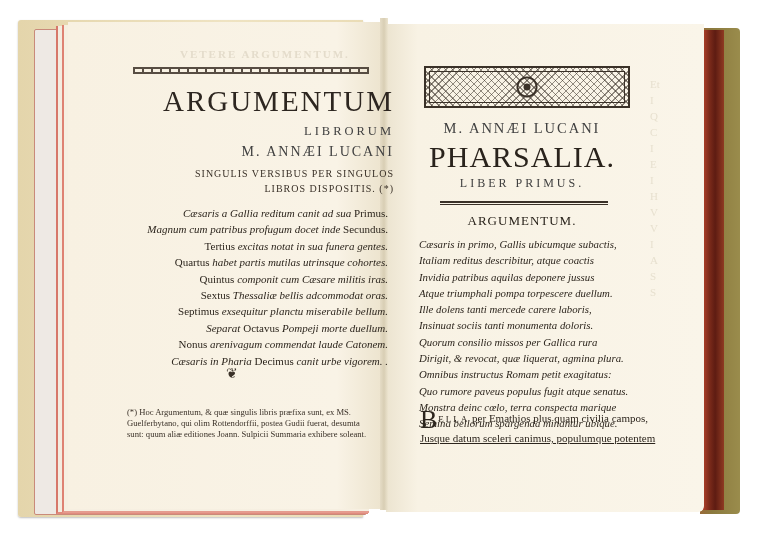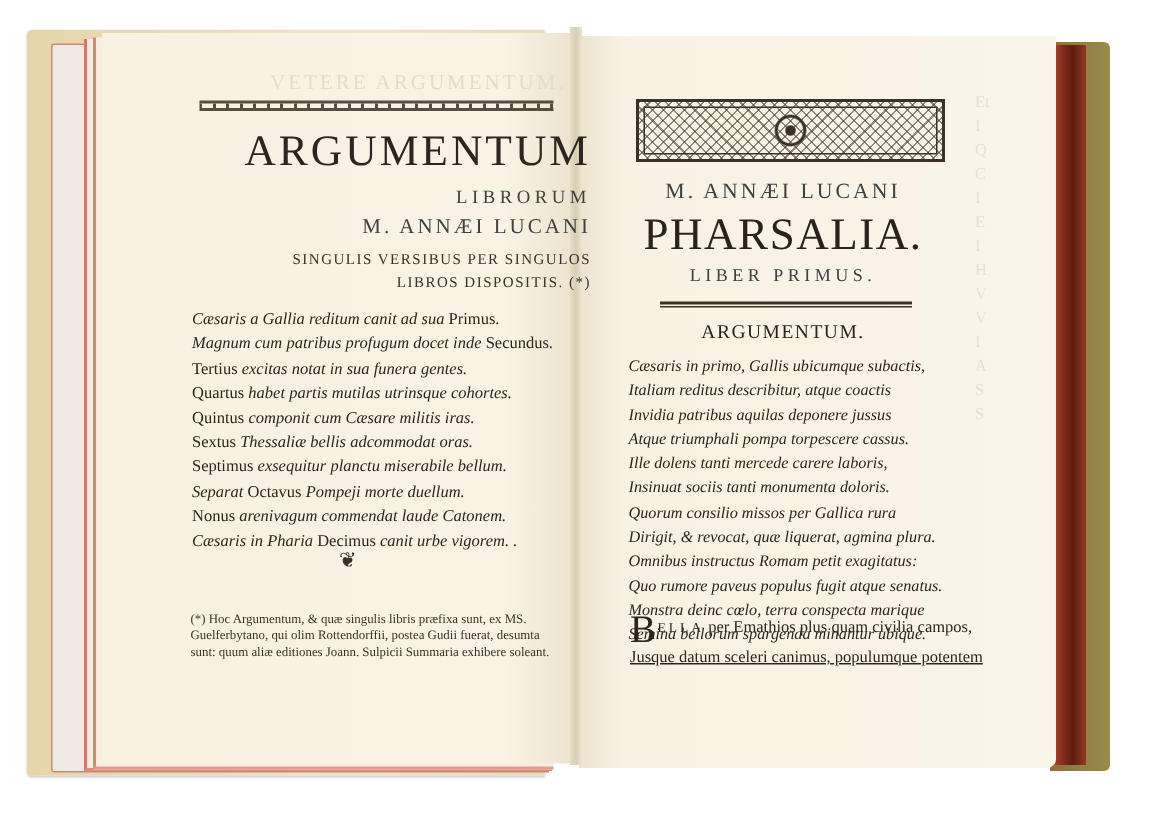--- a/index.html
+++ b/index.html
@@ -44,37 +44,37 @@
     .edge-right {
       position: absolute; left: 702px; top: 30px; width: 22px; height: 480px;
       background: linear-gradient(90deg, #b8442c 0%, #7a2a1a 35%, #5e1c12 60%, #8f3a22 100%);
     }
     .page-right {
       position: absolute; left: 386px; top: 24px; width: 318px; height: 488px;
       background: linear-gradient(90deg, #ece4d0 0%, #f8f2e4 10%, #faf5e9 100%);
       border-radius: 0 0 6px 0;
     }
     
-    .ghost { color: #e4dccb; font-size: 14px; letter-spacing: 2px; position: absolute; }
+    .ghost { color: #e4dccb; font-size: 11px; letter-spacing: 2px; position: absolute; font-weight: bold; }
     .orn-chain {
       position: absolute; left: 133px; top: 67px; width: 236px; height: 7px;
       border-top: 2px solid #3c3128; border-bottom: 2px solid #3c3128;
       background: repeating-linear-gradient(90deg, #3c3128 0 2px, transparent 2px 9px);
       opacity: 0.85; box-sizing: border-box;
     }
     .center-col { position: absolute; left: 100px; width: 300px; text-align: right; }
     .title-big {
       top: 85px; font-size: 29px; letter-spacing: 2px; color: #2d2620;
       font-family: "Liberation Serif", serif;
     }
     .sub-caps { font-size: 12.5px; letter-spacing: 3px; color: #404040; }
     .caps-small { font-size: 10px; letter-spacing: 1px; color: #3a3128; line-height: 15px; }
     .verses {
       position: absolute; left: 128px; top: 205px; width: 260px;
-      font-size: 11px; line-height: 16.4px; font-style: italic; color: #2c251d;
+      font-size: 11px; line-height: 16.4px; font-style: italic; color: #2c251d; text-align: right;
     }
     .verses span.rom { font-style: normal; }
     .fleuron {
       position: absolute; left: 226px; top: 365px; font-size: 14px; color: #3a3128;
     }
     .footnote {
       position: absolute; left: 127px; top: 407px; width: 250px;
       font-size: 8.6px; line-height: 11.2px; color: #3a3128;
     }
     
@@ -100,21 +100,21 @@
       position: absolute; left: 419px; top: 236px; width: 290px;
       font-size: 10.8px; line-height: 16.3px; font-style: italic; color: #2c251d;
     }
     .poem {
       position: absolute; left: 420px; top: 410px; width: 285px;
       font-size: 11px; line-height: 16px; color: #2c251d;
     }
     .dropcap { font-size: 26px; line-height: 20px; float: left; margin-right: 1px; }
     .sc { font-size: 9px; letter-spacing: 2px; }
     .showthrough {
-      position: absolute; left: 650px; top: 60px; width: 40px;
+      position: absolute; left: 650px; top: 76px; width: 40px;
       color: #e7e0cf; font-size: 11px; line-height: 16px;
     }
   </style>
 </head>
 <body>
 
 <div class="cover-left"></div>
 <div class="flyleaf-1"></div>
 <div class="flyleaf-2"></div>
 <div class="flyleaf-3"></div>
@@ -172,21 +172,21 @@
 <div class="rcol sub-caps" style="top:120px; font-size:14.5px; letter-spacing:2px;">M. ANNÆI LUCANI</div>
 <div class="rcol pharsalia" style="top:140px;">PHARSALIA.</div>
 <div class="rcol sub-caps" style="top:176px; font-size:12px;">LIBER PRIMUS.</div>
 <div class="rule-double"></div>
 <div class="rcol" style="top:213px; font-size:13px; letter-spacing:1px;">ARGUMENTUM.</div>
 
 <div class="arg-verses">
   <div>Cæsaris in primo, Gallis ubicumque subactis,</div>
   <div>Italiam reditus describitur, atque coactis</div>
   <div>Invidia patribus aquilas deponere jussus</div>
-  <div>Atque triumphali pompa torpescere cassus.</div>
+  <div>Atque triumphali pompa torpescere duellum.</div>
   <div>Ille dolens tanti mercede carere laboris,</div>
   <div>Insinuat sociis tanti monumenta doloris.</div>
   <div>Quorum consilio missos per Gallica rura</div>
   <div>Dirigit, &amp; revocat, quæ liquerat, agmina plura.</div>
   <div>Omnibus instructus Romam petit exagitatus:</div>
   <div>Quo rumore paveus populus fugit atque senatus.</div>
   <div>Monstra deinc cœlo, terra conspecta marique</div>
   <div>Semina bellorum spargenda minantur ubique.</div>
 </div>
 

